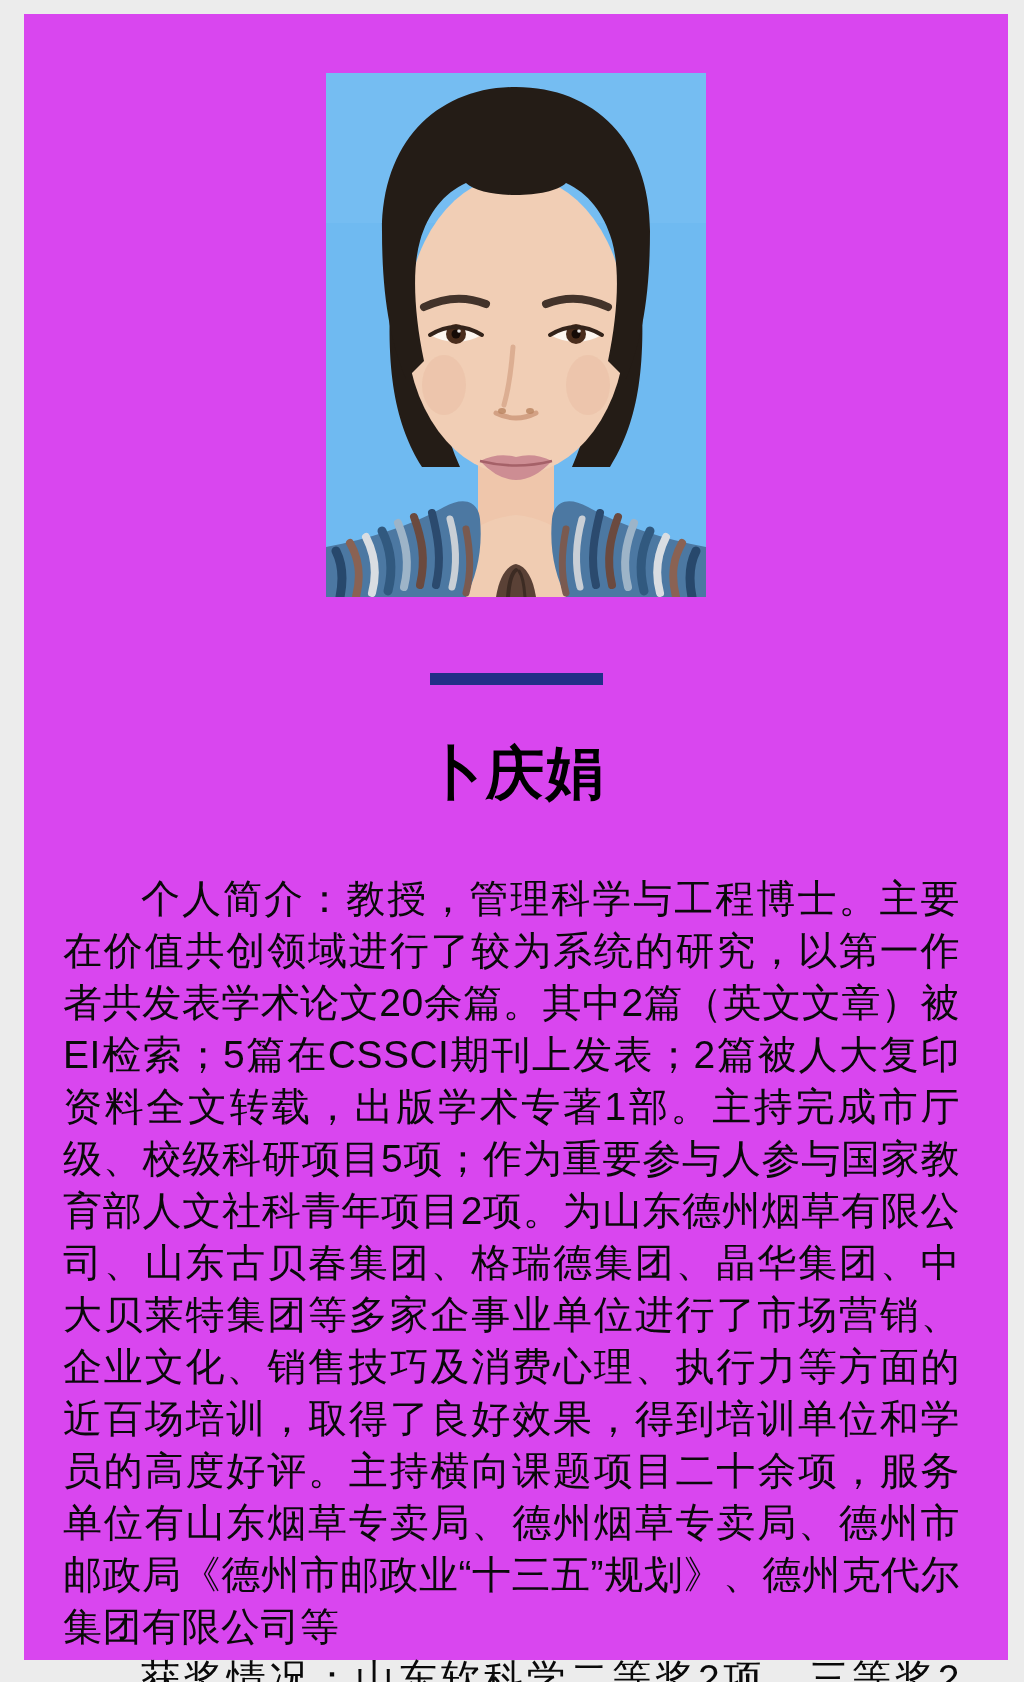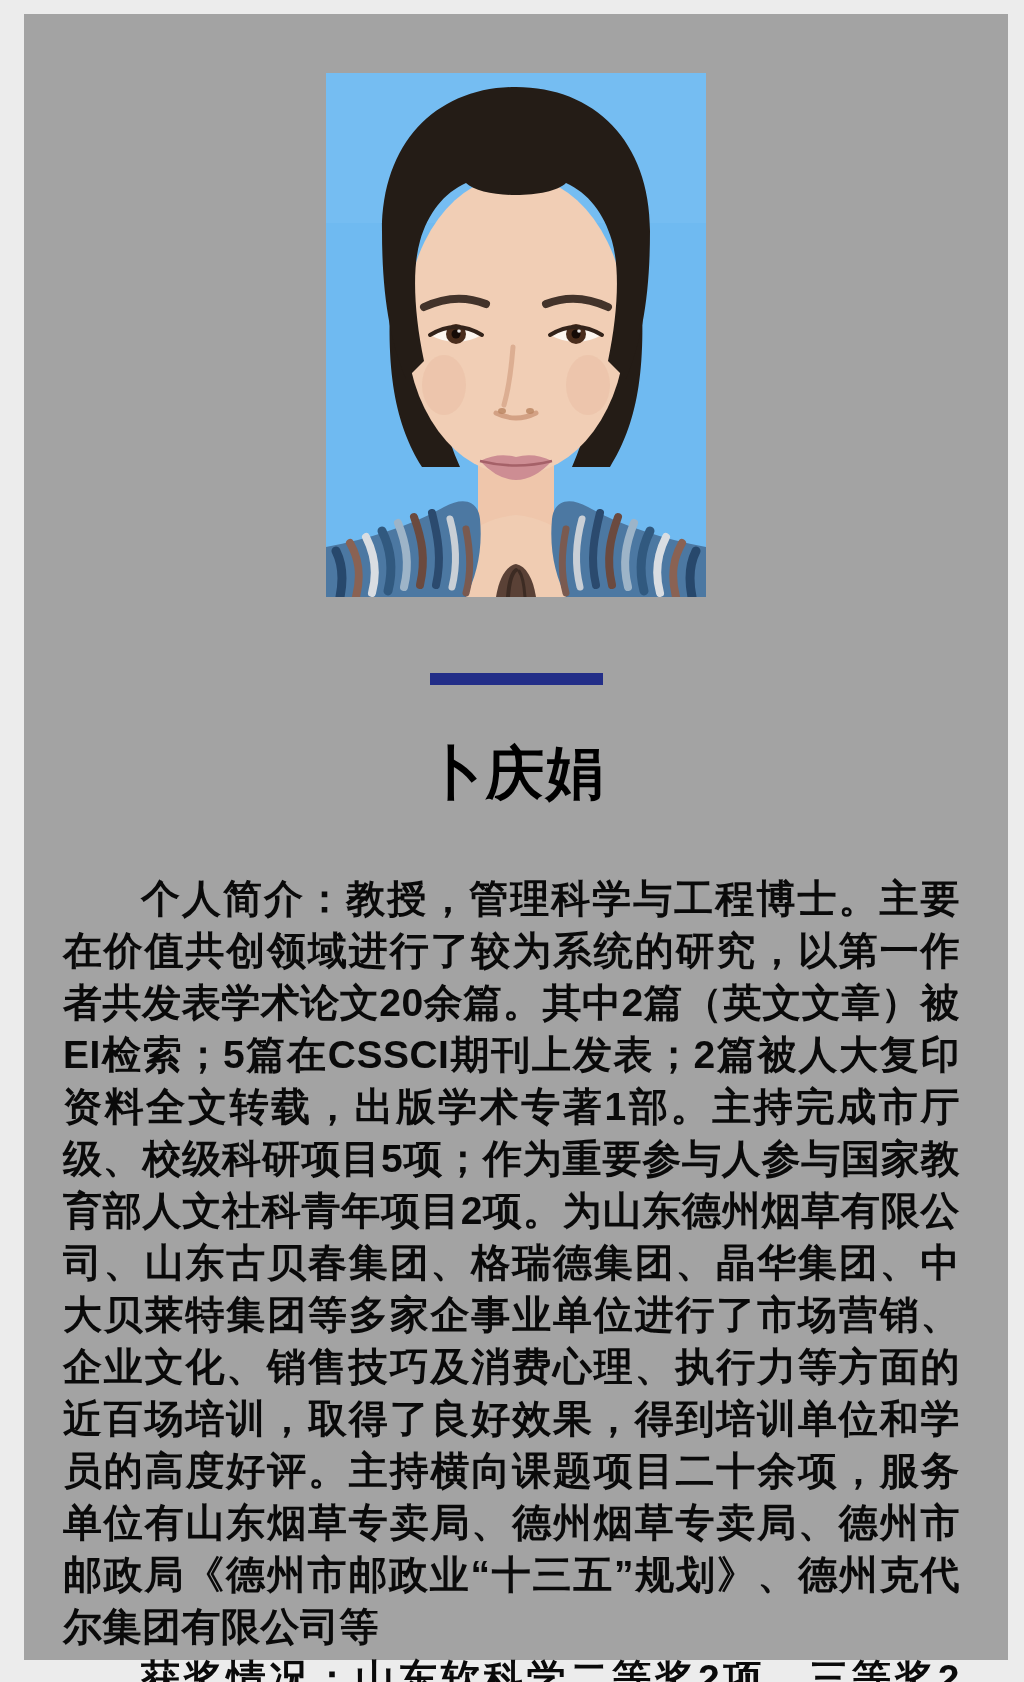--- a/index.html
+++ b/index.html
@@ -13,21 +13,21 @@
     font-family: "Liberation Sans", sans-serif;
     position: relative;
     overflow: hidden;
   }
   .card {
     position: absolute;
     left: 24px;
     top: 14px;
     width: 984px;
     height: 1646px;
-    background: #a3a3a3;
+    background: #d946ef;
   }
   .photo-wrap {
     width: 380px;
     height: 524px;
     margin: 59px auto 0 auto;
     overflow: hidden;
   }
   .photo-wrap svg {
     display: block;
   }
@@ -46,21 +46,21 @@
     color: #000000;
     letter-spacing: 2px;
   }
   .bio {
     margin: 70px 48px 0 39px;
   }
   .bio p {
     margin: 0;
     font-size: 39px;
     line-height: 52px;
-    font-weight: 700;
+    font-weight: 400;
     color: #0a0a0a;
     text-align: justify;
     text-indent: 2em;
     letter-spacing: 0.5px;
   }
 </style>
 </head>
 <body>
 
 <div class="card">

